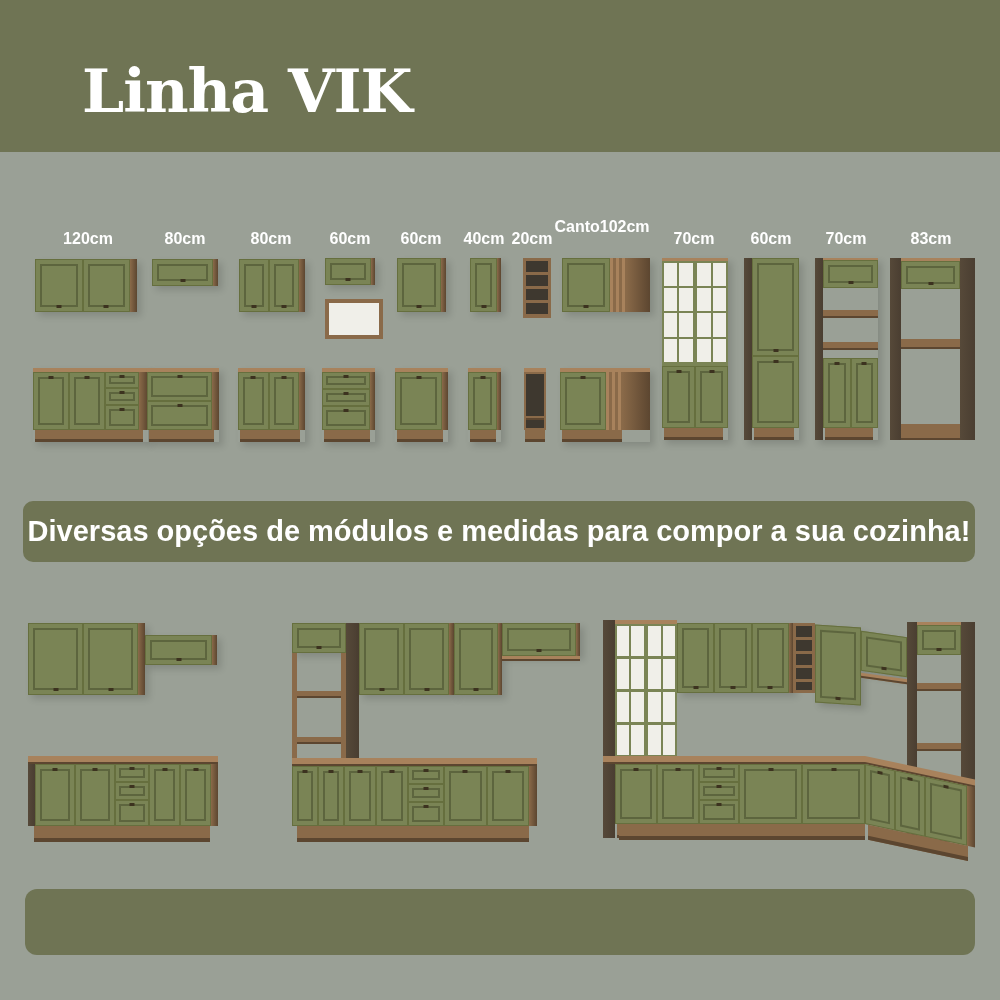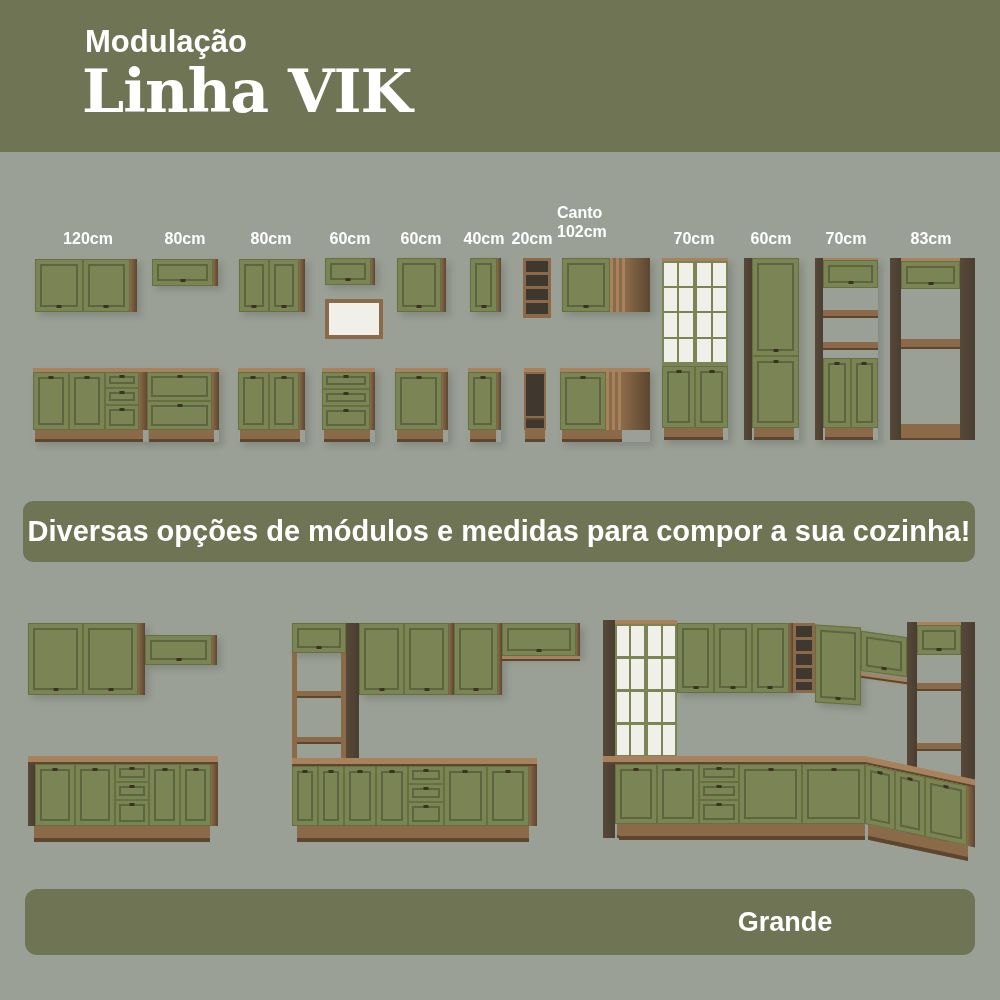--- a/index.html
+++ b/index.html
@@ -12,21 +12,21 @@
        background:var(--page-bg);font-family:"Liberation Sans",sans-serif;}
   .abs{position:absolute}
   
   .hdr{position:absolute;left:0;top:0;width:1000px;height:152px;background:var(--header-bg)}
   .kick{position:absolute;left:85px;top:24px;font-size:31px;font-weight:700;color:var(--white)}
   .ttl{position:absolute;left:82px;top:56px;font-size:60px;font-weight:700;color:var(--white);
        font-family:"DejaVu Serif",serif;letter-spacing:-1px}
   
   .mlabel{position:absolute;top:214px;height:34px;display:flex;align-items:flex-end;justify-content:center;
           color:var(--white);font-size:16px;font-weight:700;text-align:center;line-height:19px}
-  .mlabel.two{top:196px;height:52px;flex-direction:column;align-items:flex-start}
+  .mlabel.two{top:184px;height:52px;flex-direction:row;align-items:flex-end}
   
   .cab{position:absolute;display:flex;box-shadow:4px 4px 7px rgba(0,0,0,.14)}
   .cab.nosh{box-shadow:none}
   .cab *,.scene *{box-sizing:border-box}
   .col{flex-direction:column}
   .row{display:flex;flex:1;min-height:0}
   .door,.drw{flex:1;position:relative;background:var(--green);border:1px solid var(--green-edge);min-width:0;min-height:0}
   .door::before,.drw::before{content:'';position:absolute;inset:4px;border:2px solid rgba(47,53,26,.38)}
   .drw::before{inset:3px}
   .door.hb::after,.door.ht::after,.drw::after{content:'';position:absolute;width:5px;height:3px;background:#3C321F;left:50%;transform:translateX(-50%)}
@@ -54,21 +54,20 @@
           color:var(--white);font-size:29px;font-weight:700}
   .footer{position:absolute;left:25px;top:889px;width:950px;height:66px;border-radius:12px;background:var(--footer-bg)}
   .flabel{position:absolute;top:0;height:66px;line-height:66px;text-align:center;color:var(--white);
           font-size:27px;font-weight:700}
   .scene{position:absolute}
 </style>
 </head>
 <body>
 
 <div class="hdr">
-  <div class="kick">Modulação</div>
   <div class="ttl">Linha VIK</div>
 </div>
 
 <div class="mlabel" style="left:28px;width:120px">120cm</div>
 <div class="mlabel" style="left:140px;width:90px">80cm</div>
 <div class="mlabel" style="left:226px;width:90px">80cm</div>
 <div class="mlabel" style="left:305px;width:90px">60cm</div>
 <div class="mlabel" style="left:376px;width:90px">60cm</div>
 <div class="mlabel" style="left:439px;width:90px">40cm</div>
 <div class="mlabel" style="left:487px;width:90px">20cm</div>
@@ -375,14 +374,13 @@
       <i class="door ht" style="flex:0 0 30px"></i>
         <i class="door ht" style="flex:0 0 30px"></i>
         <i class="door ht"></i>
         <b class="sw" style="width:8px"></b>
     </div>
     <div class="abs" style="left:3px;top:68px;width:100px;height:15px;background:var(--wood);border-bottom:4px solid var(--wood-dark)"></div>
   </div>
 </div>
 
 <div class="footer">
-  <span class="flabel" style="left:670px;width:180px">Grande</span>
 </div>
 
 </body></html>

